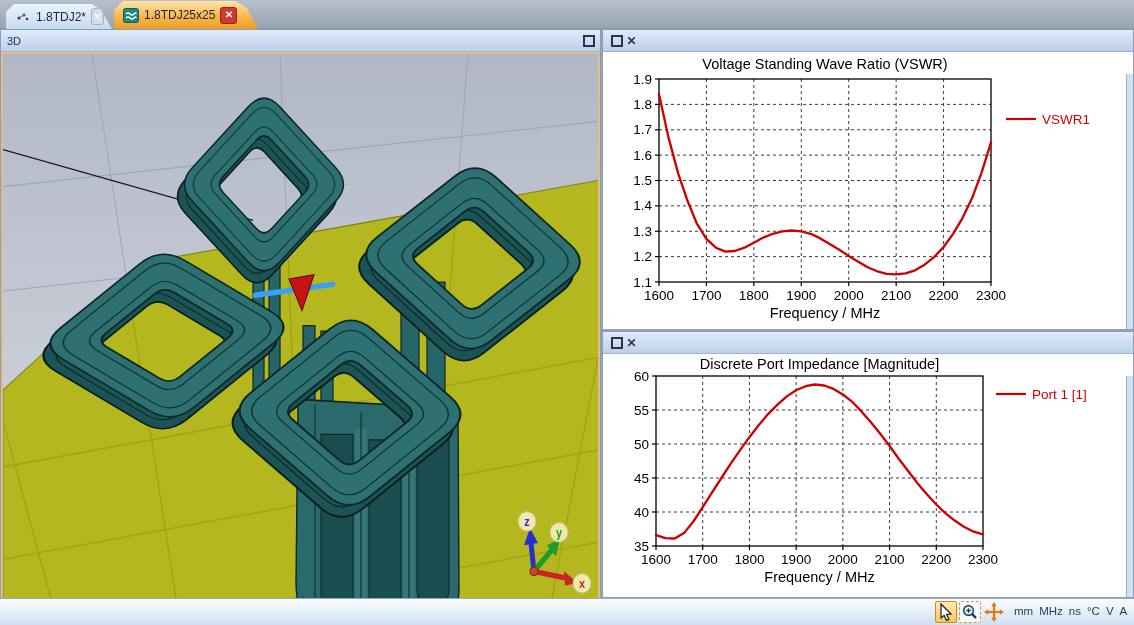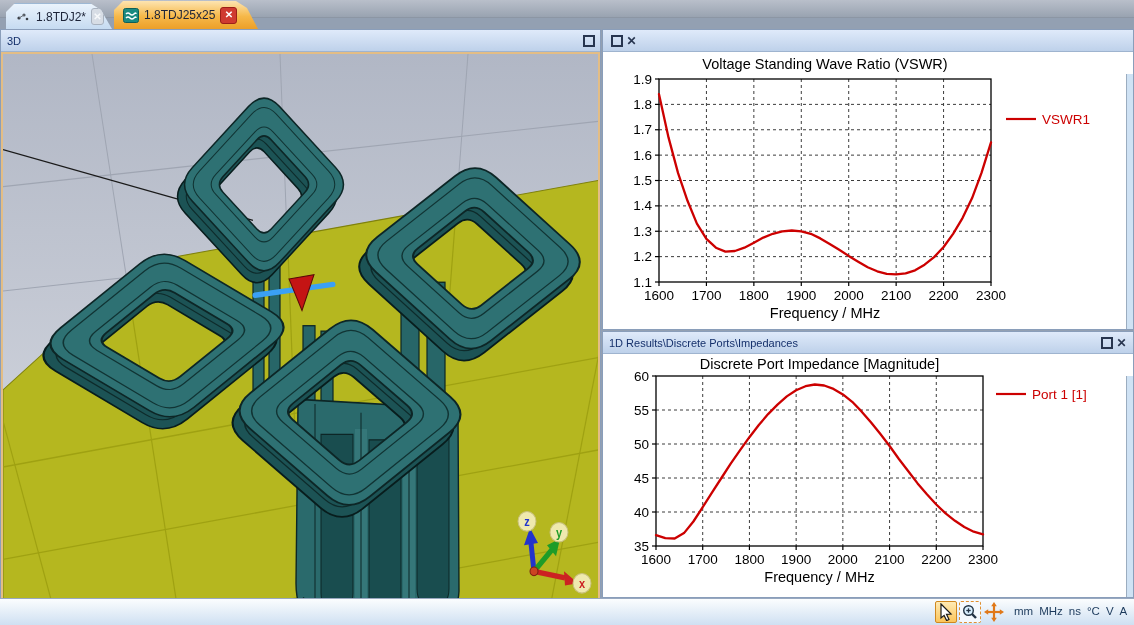--- a/index.html
+++ b/index.html
@@ -1,19 +1,19 @@
 <!DOCTYPE html>
 <html><head>
 <meta charset="utf-8">
 <style>
   html,body{margin:0;padding:0;background:#6d7d92;font-family:"Liberation Sans",sans-serif;}
   .window{position:relative;width:1134px;height:625px;background:#93a0b2;overflow:hidden;}
 
   
-  .tabbar{position:absolute;left:0;top:0;width:100%;height:18px;
+  .tabbar{position:absolute;left:0;top:0;width:100%;height:29px;
     background:linear-gradient(#b9bfca,#99a3b1);border-bottom:1px solid #8c96a4;box-sizing:border-box;}
   .tab{position:absolute;display:flex;align-items:center;gap:5px;padding:0 8px 0 9px;box-sizing:border-box;
     clip-path:polygon(0 100%,0 9px,9px 0,calc(100% - 22px) 0,calc(100% - 11px) 7px,100% 100%);}
   .tab-inactive{left:6px;top:3px;width:106px;height:26px;
     background:linear-gradient(#eaf3fc,#c6dbf1);border-top:1px solid #9db8d4;}
   .tab-active{left:114px;top:1px;width:144px;height:28px;
     background:linear-gradient(#fde4b0,#f6b849 55%,#ec9f28);}
   .tab-label{font-size:12px;color:#1d2438;white-space:nowrap;}
   .tab-close{width:15px;height:15px;border-radius:3px;display:flex;align-items:center;justify-content:center;
     font-size:10px;font-weight:bold;line-height:1;}
@@ -270,21 +270,20 @@
           <text x="222" y="266" class="axis-label" text-anchor="middle">Frequency / MHz</text>
           <line x1="403" y1="67" x2="433" y2="67" stroke="#cc0000" stroke-width="2.2"></line>
           <text x="439" y="71.5" class="legend-text" fill="#cc0000">VSWR1</text>
         </svg>
       <div class="right-strip"></div>
     </div>
   </div>
 
   <div class="panel" id="panel-imp">
     <div class="panel-header">
-      <span class="panel-title">1D Results\Discrete Ports\Impedances</span>
       <span class="winbtn">
           <span class="maxbox"></span>
         </span>
       <span class="winbtn closex">✕</span>
     </div>
     <div class="panel-body">
       <svg id="chart-imp" class="chart-svg" width="520" height="245">
           <line x1="53" y1="192" x2="53" y2="196" class="tick"></line>
           <text x="53" y="210" class="ticklabel" text-anchor="middle">1600</text>
           <line x1="99.71428571428571" y1="22" x2="99.71428571428571" y2="192" class="grid"></line>

